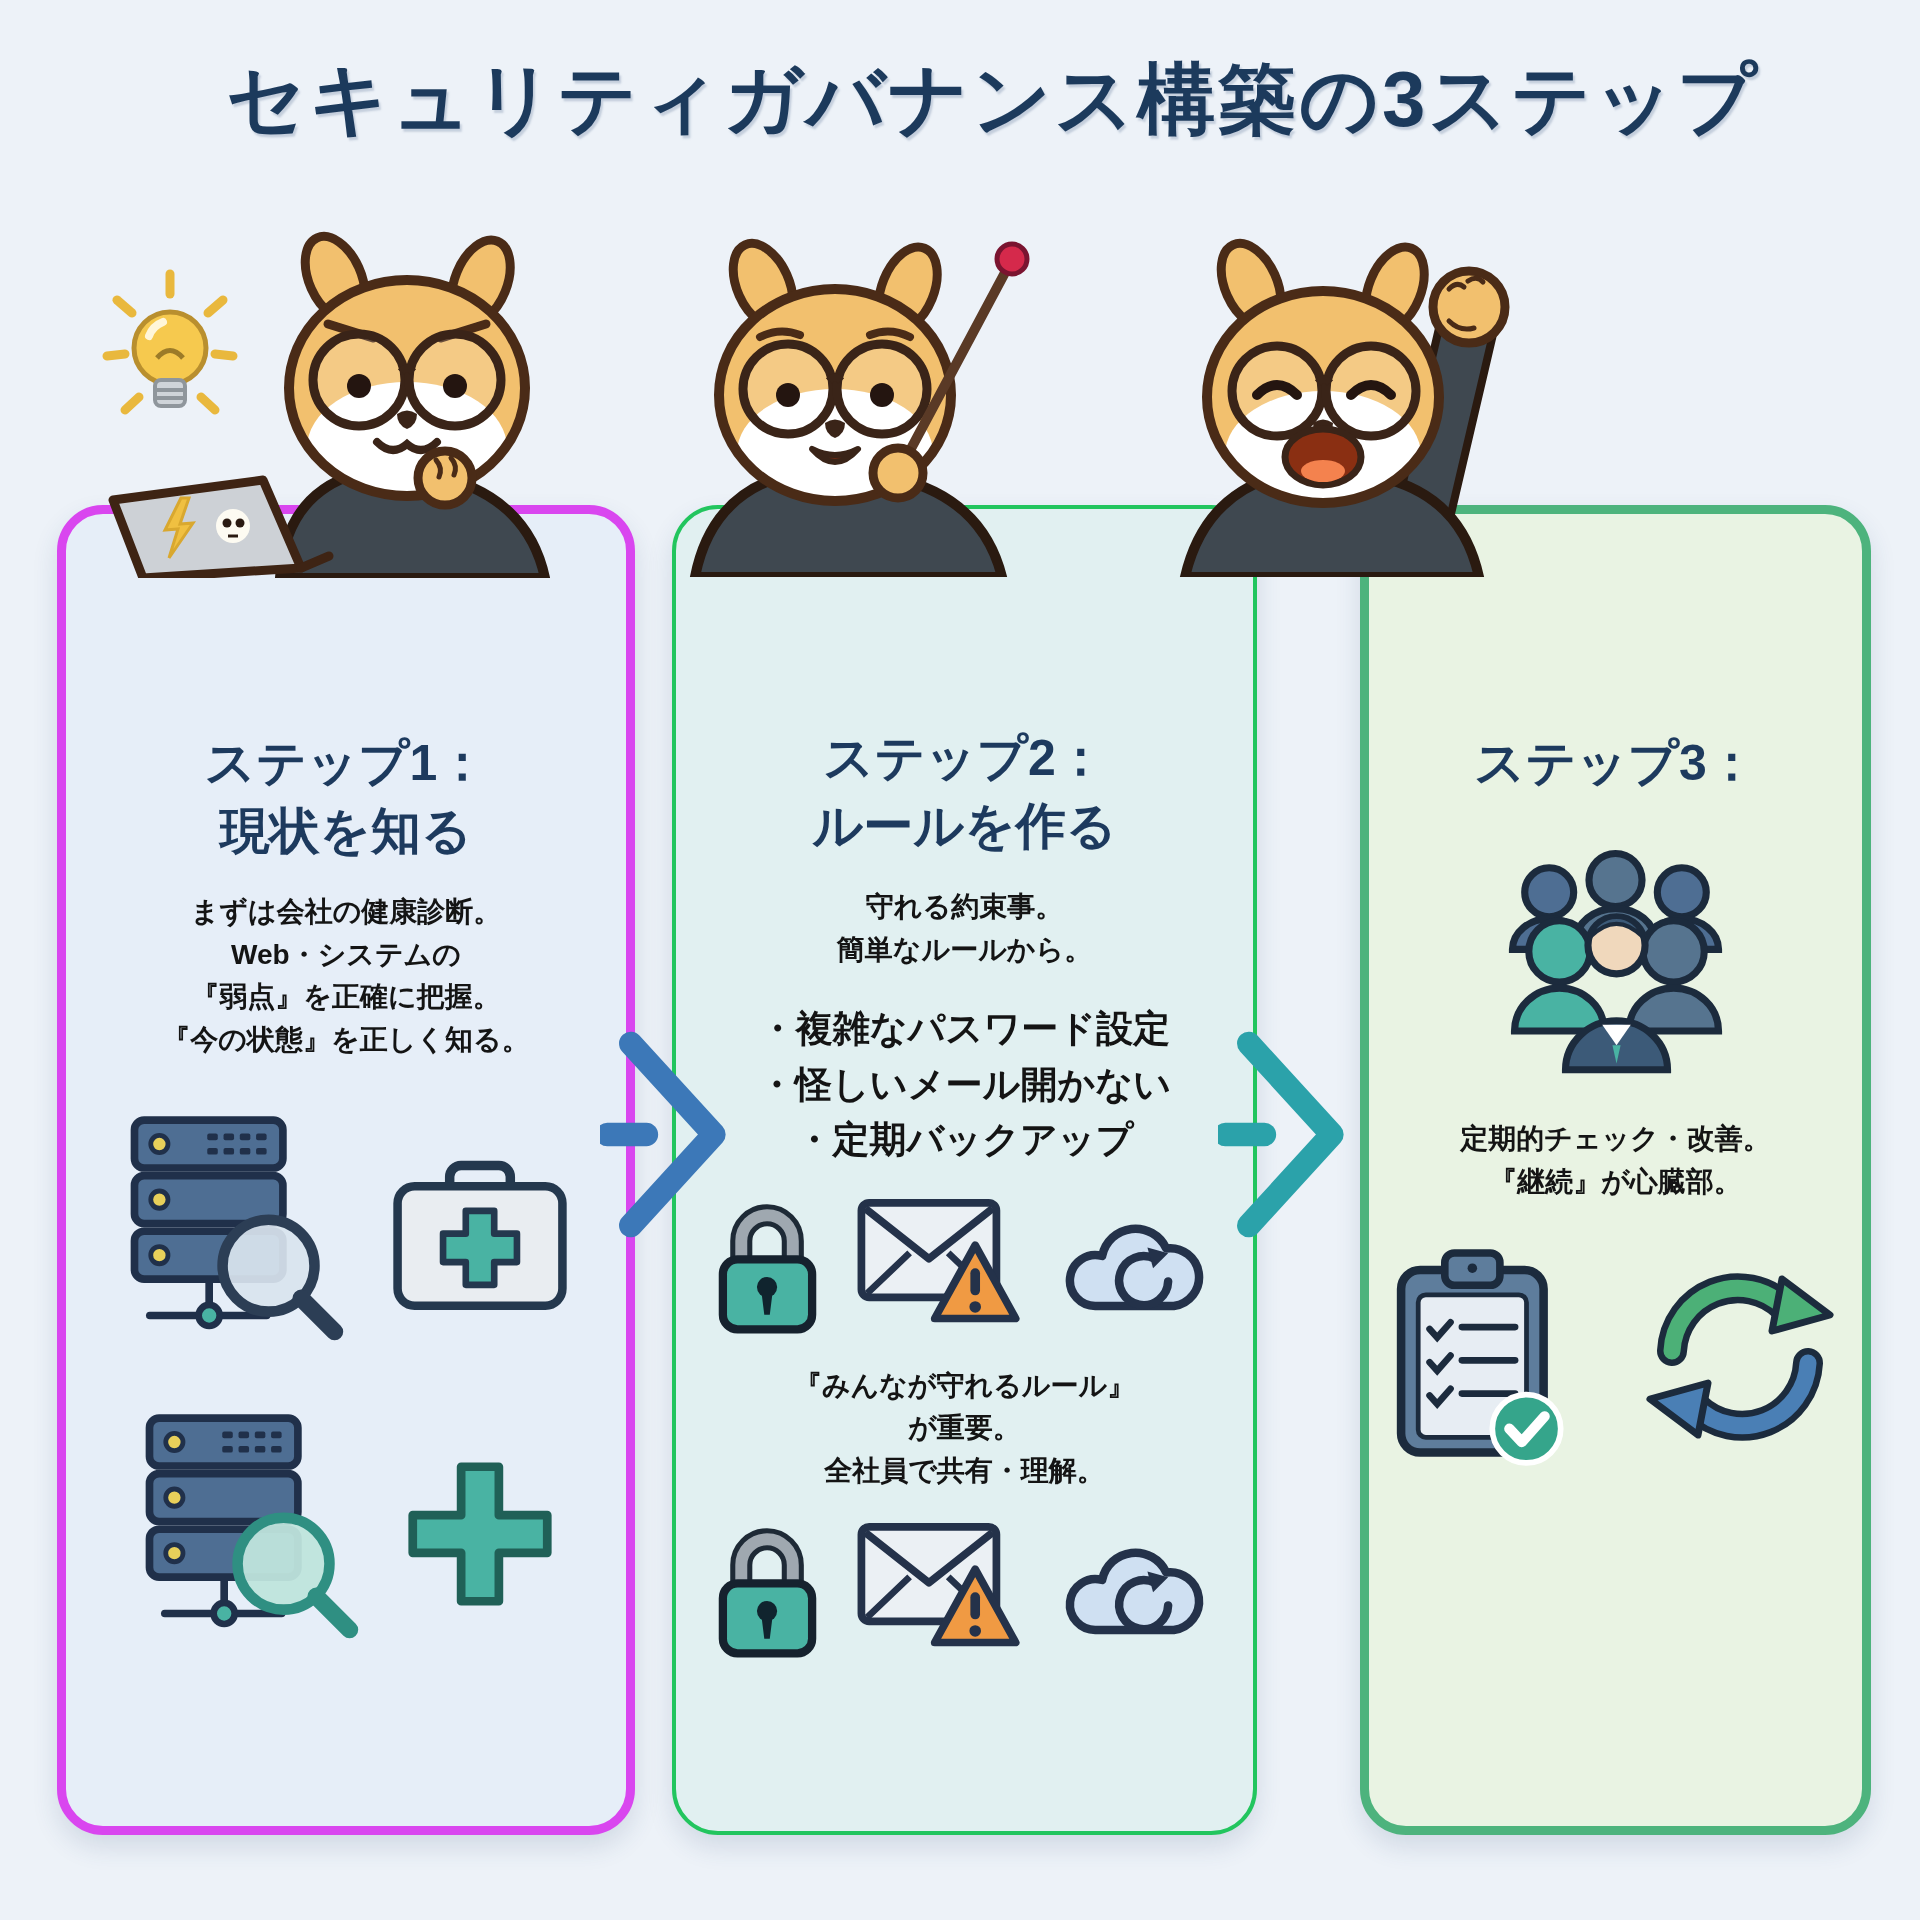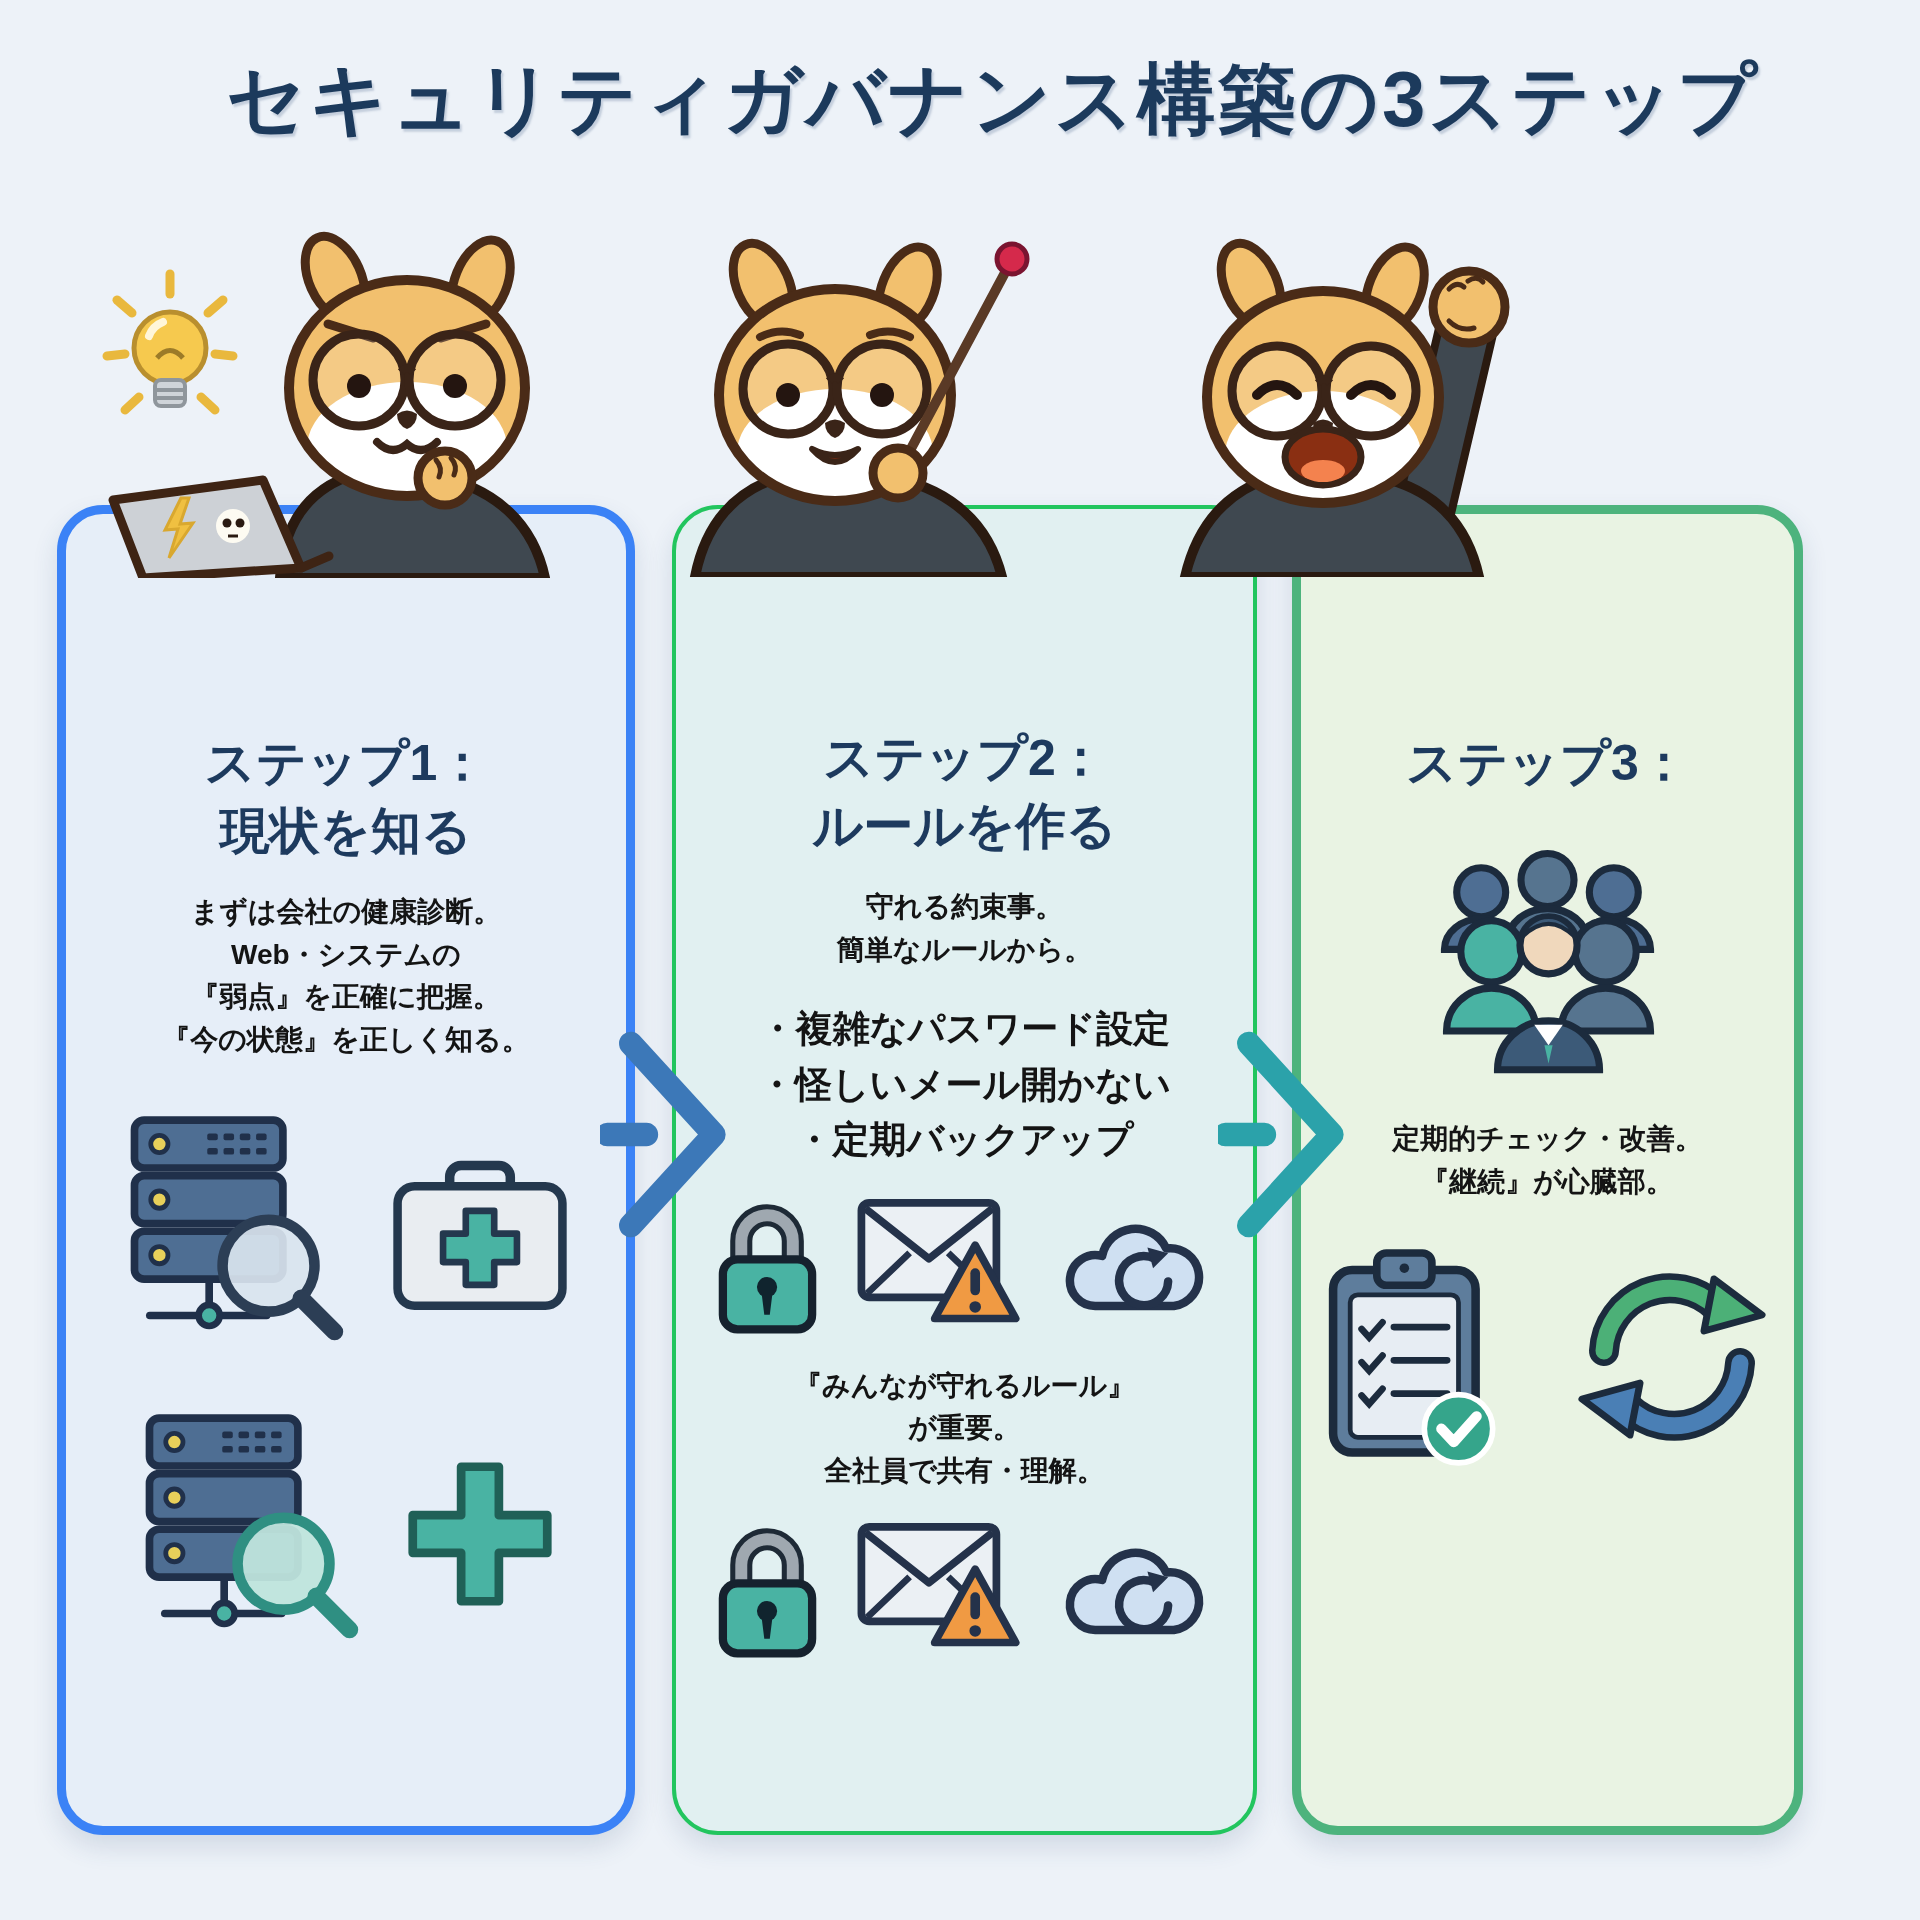--- a/index.html
+++ b/index.html
@@ -19,23 +19,23 @@
     text-shadow:2px 3px 2px rgba(120,140,170,.35);
     padding-left:33px;
   }
 
   .card{
     position:absolute;top:505px;height:1330px;
     border-radius:46px;box-sizing:border-box;
     box-shadow:0 12px 26px rgba(40,70,110,.14);
     padding:0 14px;
   }
-  .card1{left:57px;width:578px;background:#e6eef8;border:9px solid #3b82f6;}
+  .card1{left:57px;width:578px;background:#e6eef8;border:9px solid #d946ef;}
   .card2{left:672px;width:585px;background:#e1f0f1;border:4px solid #22c55e;}
-  .card3{left:1292px;width:511px;background:#e9f3e3;border:9px solid #4db37d;}
+  .card3{left:1360px;width:511px;background:#e9f3e3;border:9px solid #4db37d;}
 
   .step-heading{
     margin-top:215px;text-align:center;
     font-size:50px;font-weight:800;color:#1d3a5e;line-height:1.36;
   }
   .step-heading span{display:block;}
 
   .body-text{
     margin-top:26px;text-align:center;
     font-size:28px;font-weight:700;color:#141414;line-height:1.52;

